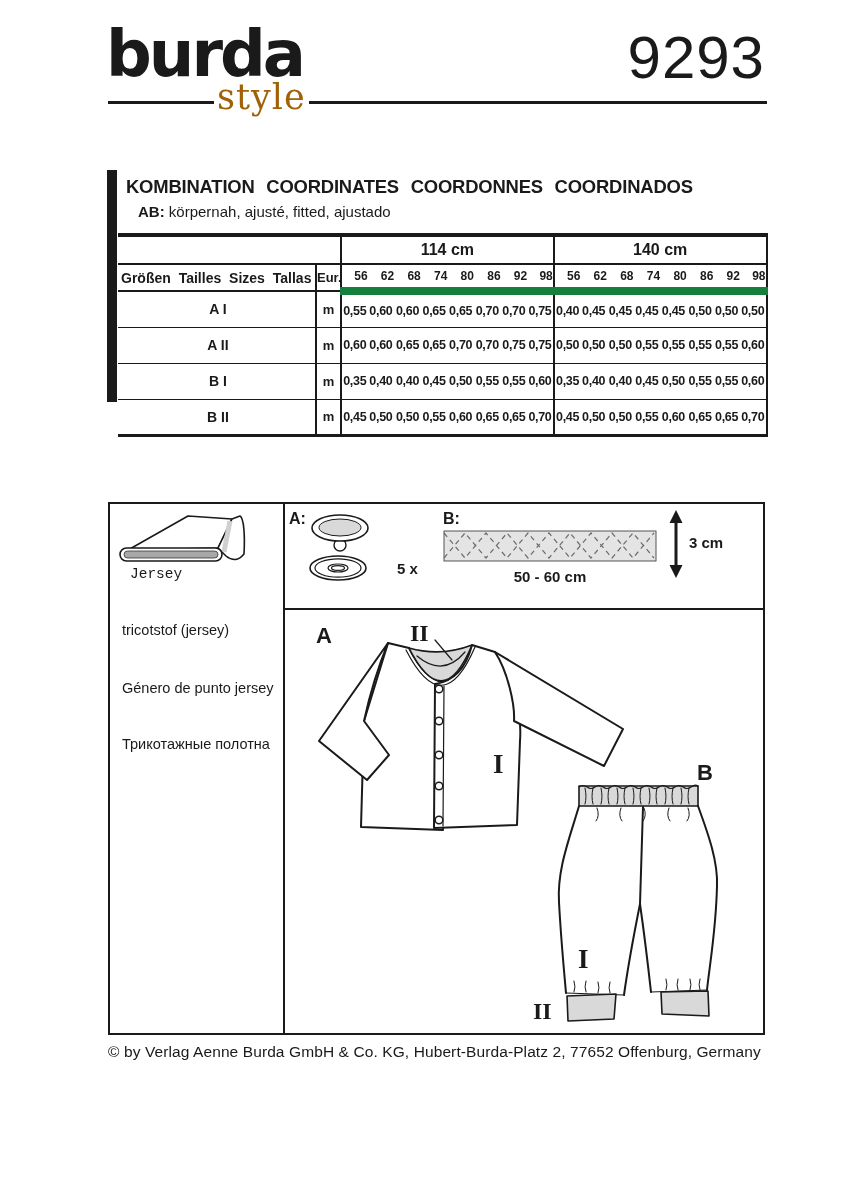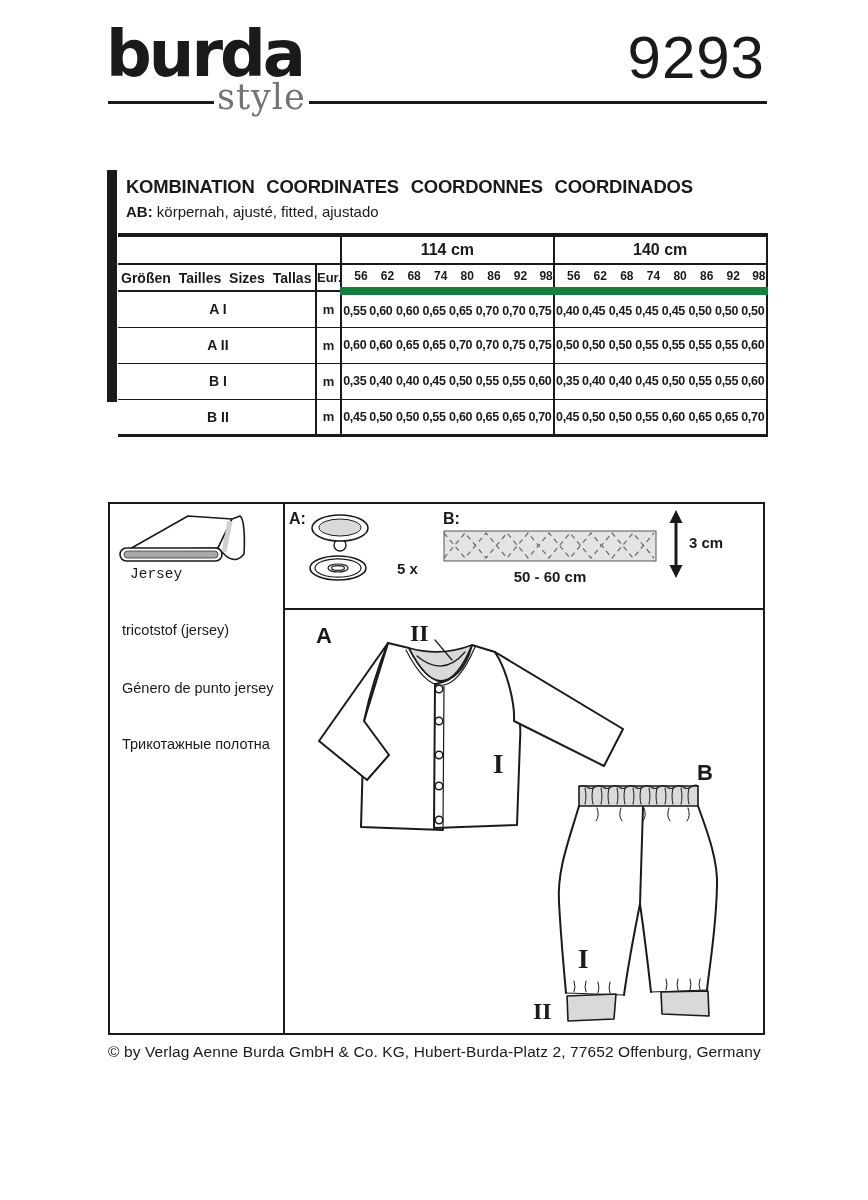--- a/index.html
+++ b/index.html
@@ -3,30 +3,30 @@
 <meta charset="utf-8">
 <style>
   html,body{margin:0;padding:0;background:#ffffff;}
   .page{position:relative;width:868px;height:1200px;background:#fff;
         font-family:"Liberation Sans",sans-serif;color:#1a1a1a;overflow:hidden;}
   .abs{position:absolute;}
 
   
   .brand{font-family:"DejaVu Sans",sans-serif;font-weight:bold;font-size:64px;
          letter-spacing:-3px;line-height:1;text-align:right;}
-  .brand-style{font-family:"DejaVu Serif",serif;font-size:35px;color:#737373;
+  .brand-style{font-family:"DejaVu Serif",serif;font-size:35px;color:#a16207;
                line-height:1;letter-spacing:1px;background:#fff;padding:0 3px;}
   .pattern-number{font-weight:normal;font-size:60px;line-height:1;letter-spacing:1px;}
   .top-rule{background:#1a1a1a;}
 
   
   .left-bar{background:#1a1a1a;}
   .sec-title{font-size:19px;font-weight:bold;letter-spacing:-0.2px;word-spacing:7px;
              transform:scaleX(0.97);transform-origin:left top;white-space:nowrap;}
-  .sec-sub{font-size:15px;white-space:nowrap;}
+  .sec-sub{font-size:15px;white-space:nowrap;margin-left:12px;}
   .sec-sub .b{font-weight:bold;}
 
   
   table.st{border-collapse:collapse;table-layout:fixed;width:649px;
            border-top:4px solid #1a1a1a;border-bottom:3px solid #1a1a1a;}
   .st td{font-weight:bold;text-align:center;vertical-align:middle;padding:0;
          white-space:nowrap;overflow:visible;}
   .st tr.h1{height:29px;}
   .st tr.h2{height:27px;}
   .st tr.dr{height:36px;}

